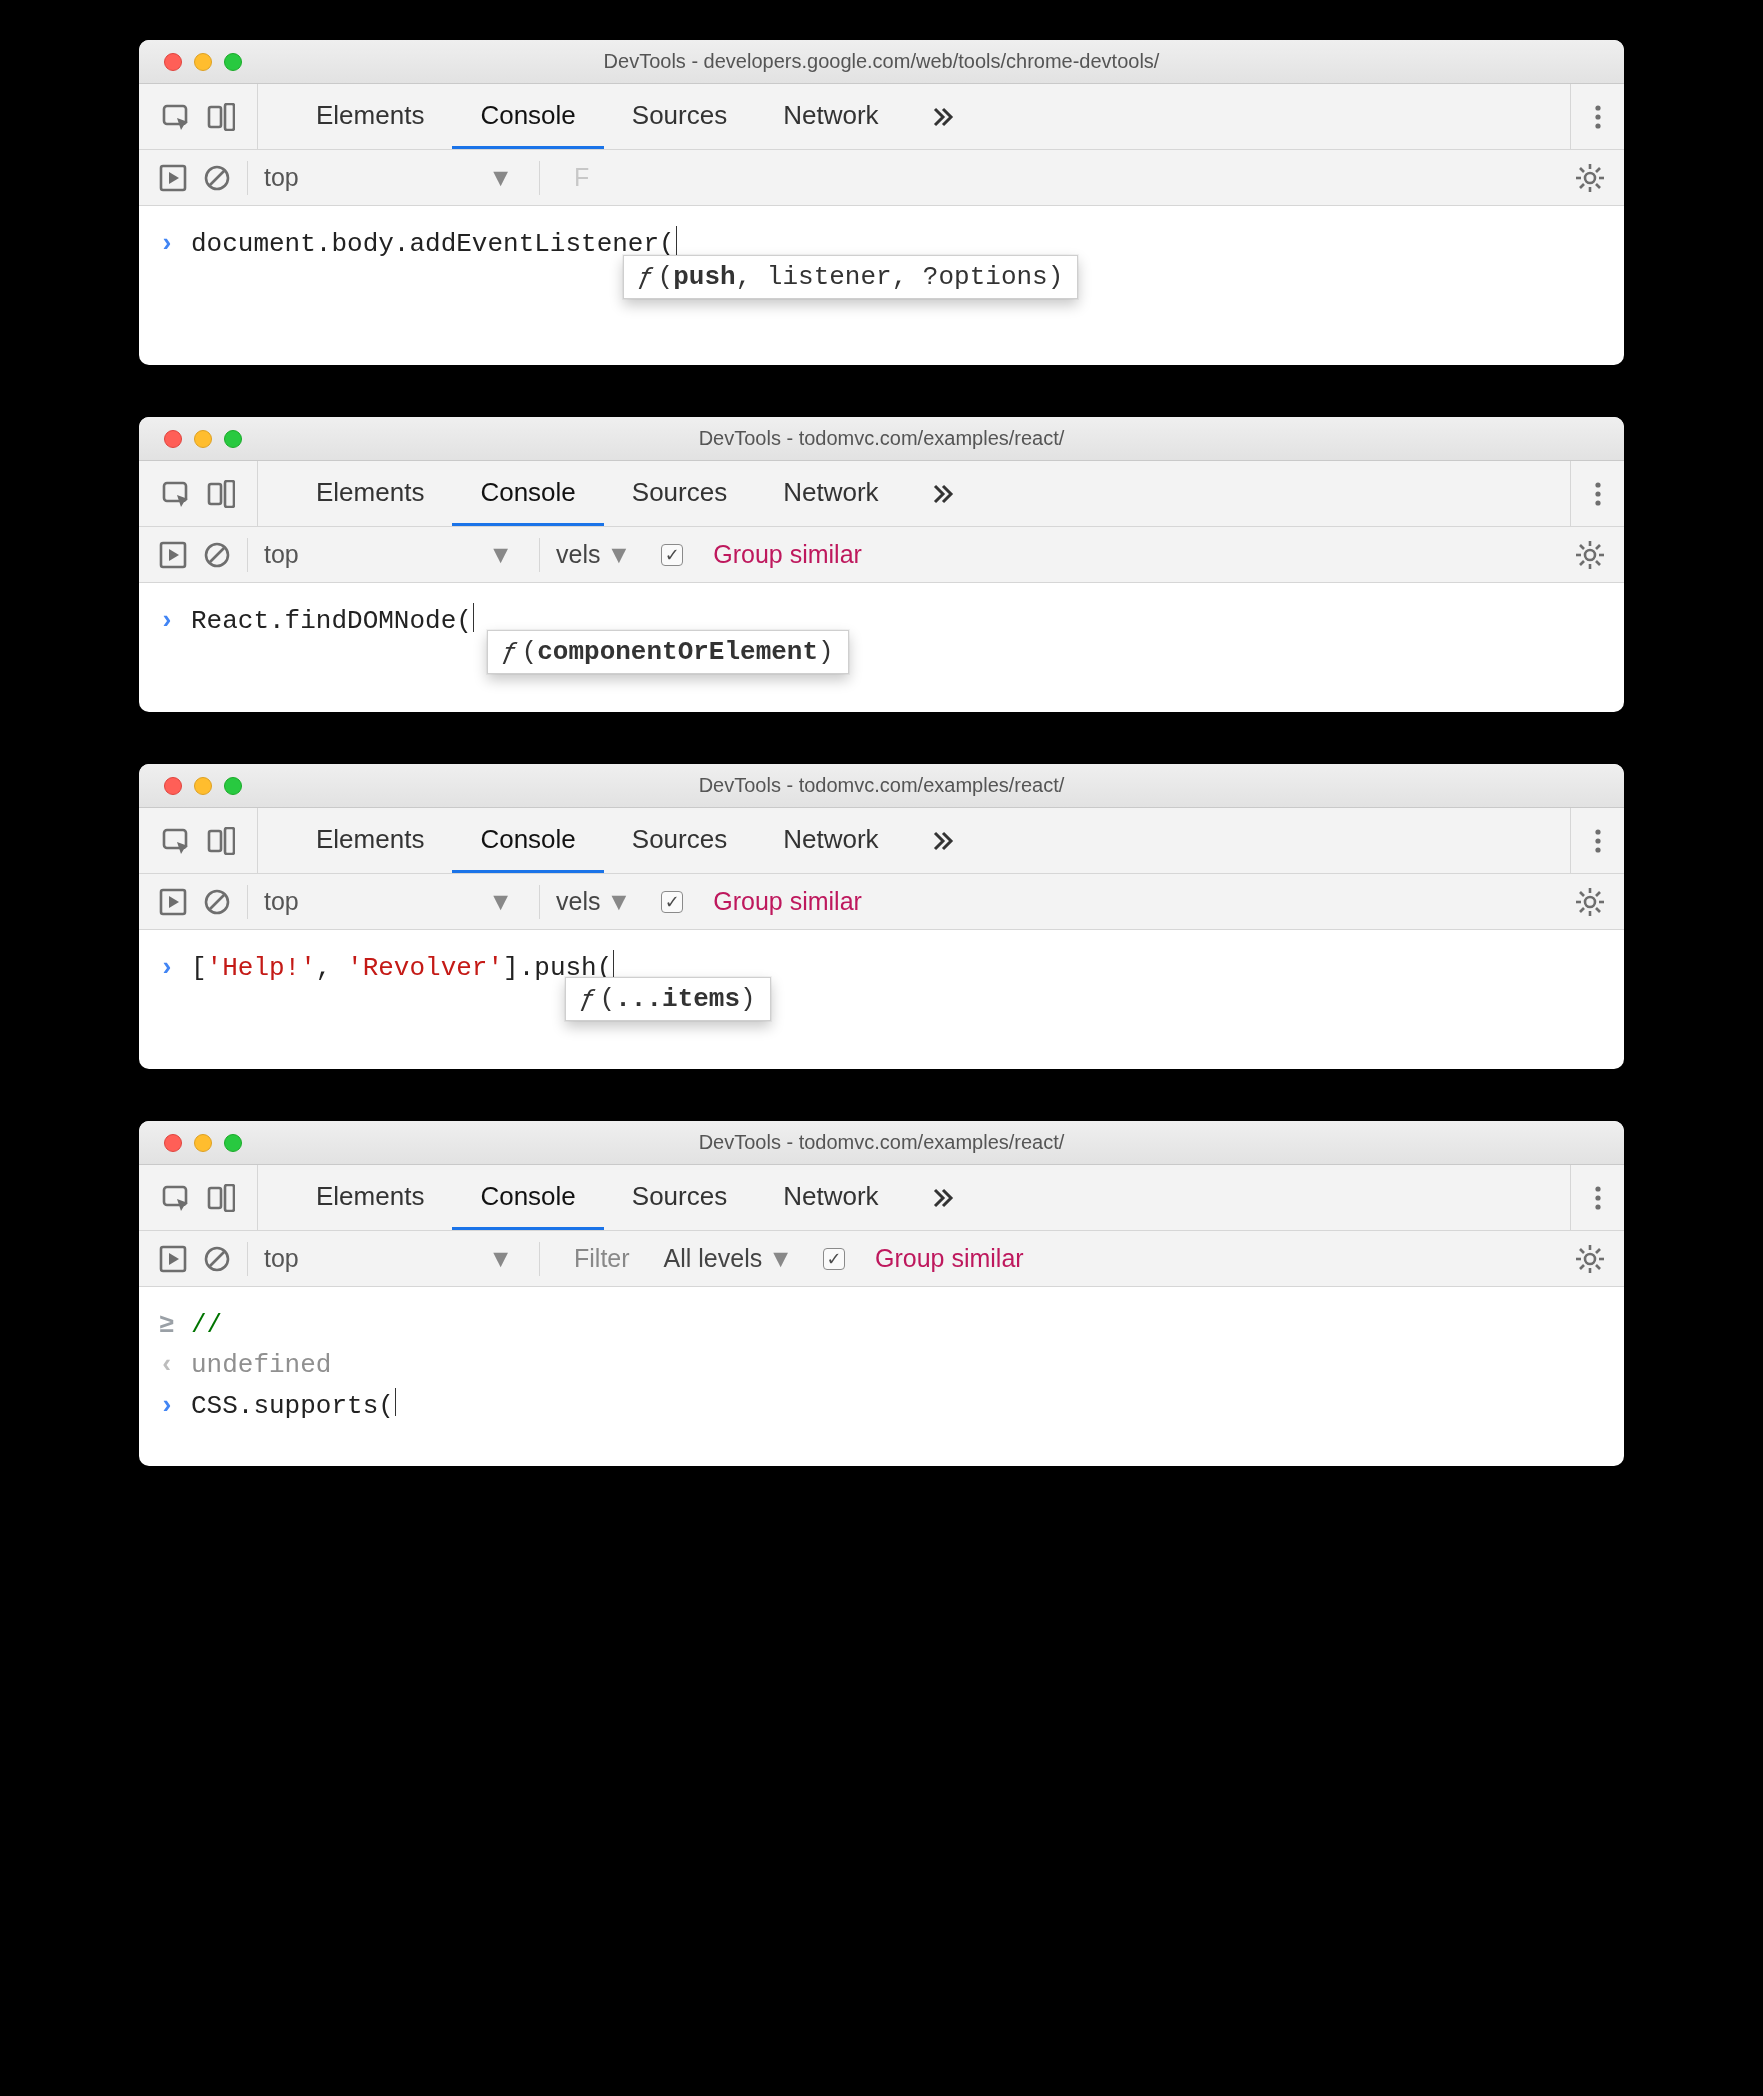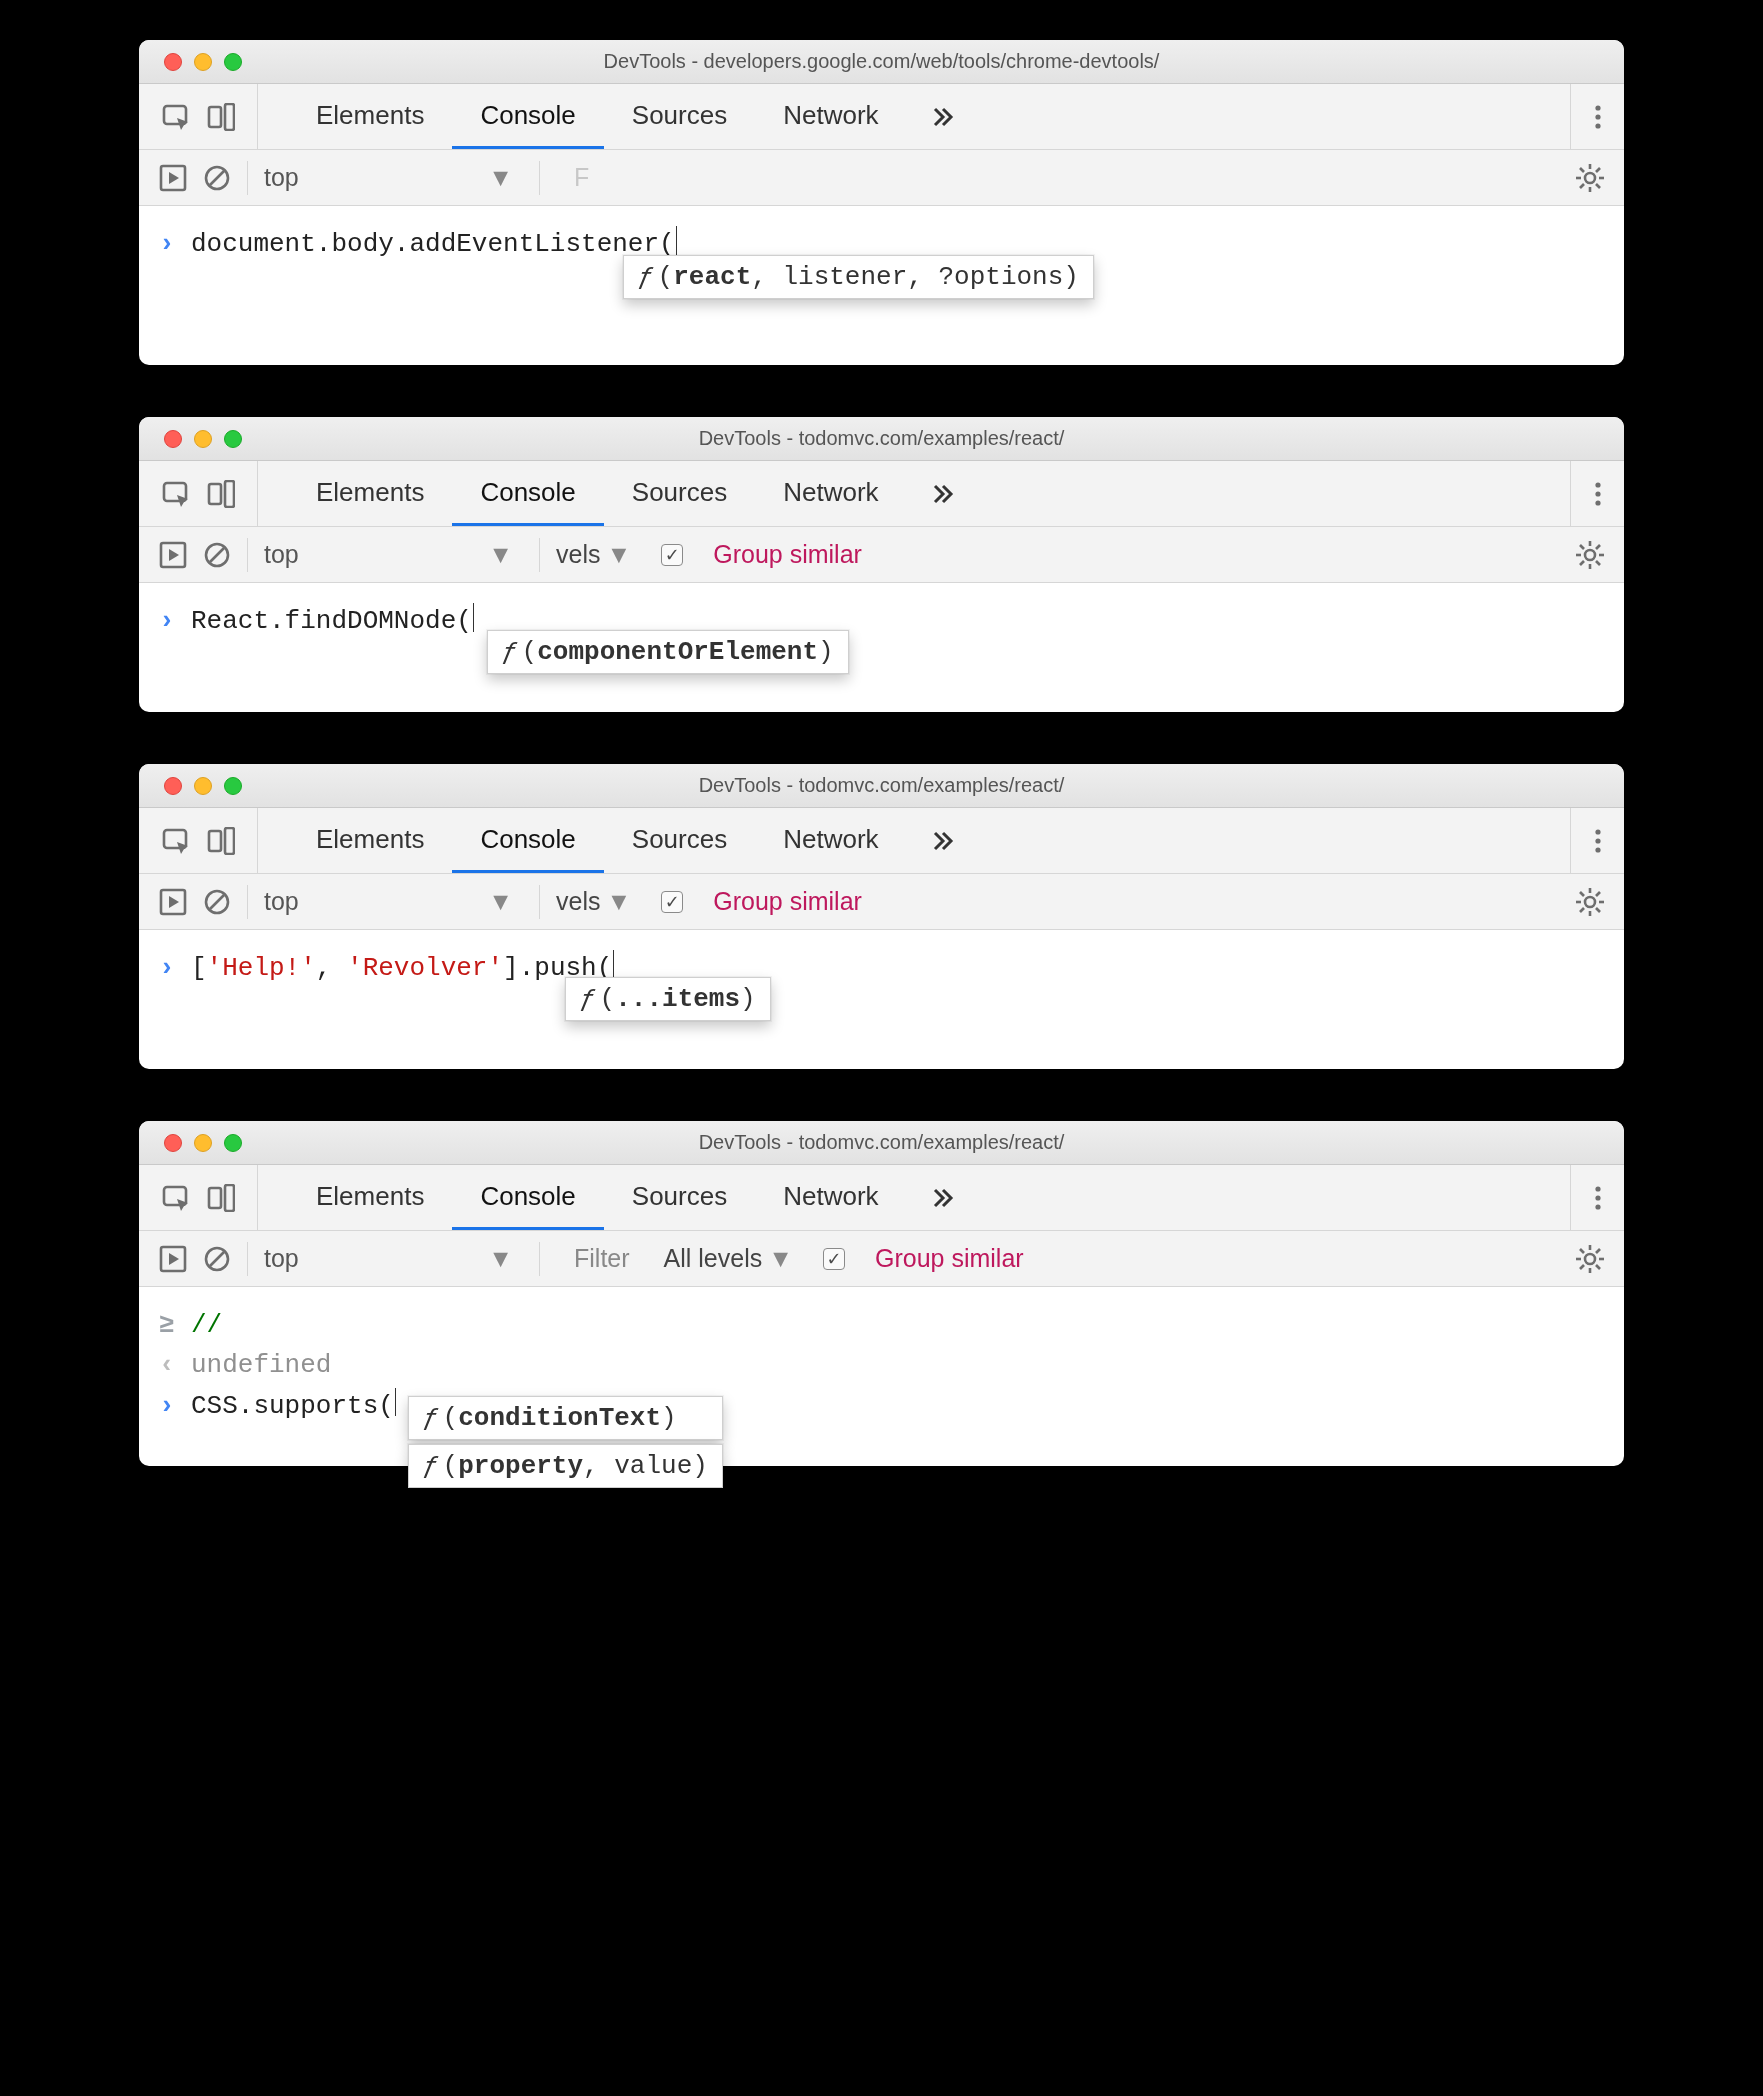--- a/index.html
+++ b/index.html
@@ -251,21 +251,21 @@
       <span class="chev">▼</span>
     </span>
     <span class="vsep"></span>
     <span class="filter" style="opacity:.4">F</span>
     <span class="gear-right">
             <svg width="28" height="28" viewBox="0 0 28 28">
               <use href="#i-gear"></use>
             </svg>
           </span>
   </div>
-      <div class="sig" style="left:484px; top:105px"><span class="f">ƒ</span>(<span class="b">react</span>, listener, ?options)</div>
+      <div class="sig" style="left:484px; top:105px"><span class="f">ƒ</span>(<span class="b">push</span>, listener, ?options)</div>
       <div class="cbody" style="min-height:159px">
         <div class="row">
     <span class="prompt" style="color:#4285f4">›</span>
             <span class="code">document.body.addEventListener(<span class="caret"></span></span>
   </div>
       </div>
     </div>
   </div>
   <div class="window">
     <div class="titlebar">
@@ -499,24 +499,20 @@
          <span class="checkbox">
             <span class="tick">✓</span>
           </span>
          <span class="group-similar">Group similar</span>
     <span class="gear-right">
             <svg width="28" height="28" viewBox="0 0 28 28">
               <use href="#i-gear"></use>
             </svg>
           </span>
   </div>
-      <div class="sig-stack" style="left:269px; top:165px">
-      <div class="sig"><span class="f">ƒ</span>(<span class="b">conditionText</span>)</div>
-          <div class="sig"><span class="f">ƒ</span>(<span class="b">property</span>, value)</div>
-    </div>
       <div class="cbody" style="min-height:179px">
         <div class="row">
     <span class="prompt" style="color:#9aa0a6">≥</span>
             <span class="code"><span class="comment">//</span></span>
   </div>
           <div class="row">
     <span class="prompt arrow-in" style="color:#bdbdbd">‹</span>
             <span class="code"><span class="undef">undefined</span></span>
   </div>
           <div class="row">

